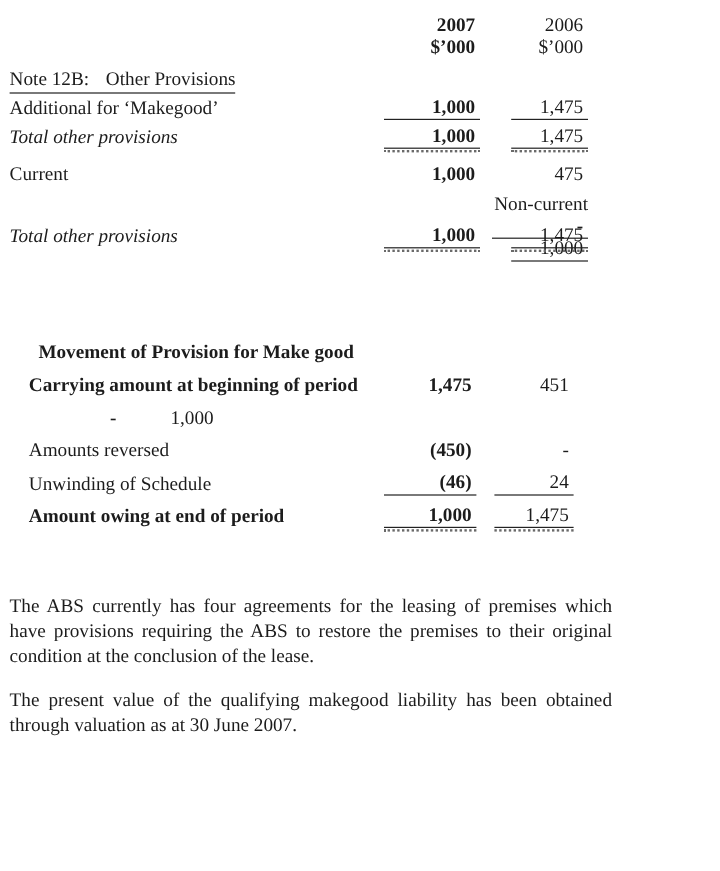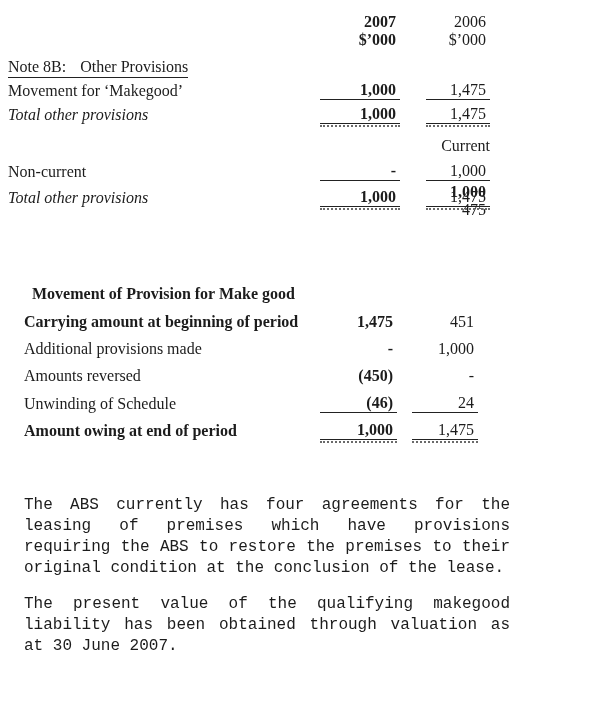--- a/index.html
+++ b/index.html
@@ -11,21 +11,21 @@
   }
   .page { position: relative; width: 600px; height: 726px; background: #fff; }
 
   
   .r { display: flex; align-items: flex-end; height: 18px; line-height: 18px; }
   .lbl { flex: 1; white-space: nowrap; }
   .num { text-align: right; padding-right: 4px; }
 
   
   .t1 .r { padding-left: 8px; padding-right: 110px; }
-  .t1 .c1 { width: 80px; margin-top: 28px; }
+  .t1 .c1 { width: 80px; }
   .t1 .sp { width: 26px; }
   .t1 .c2 { width: 64px; }
 
   
   .t2 .r { padding-left: 24px; padding-right: 122px; }
   .t2 .c1 { width: 77px; }
   .t2 .sp { width: 15px; }
   .t2 .c2 { width: 66px; }
 
   .b  { font-weight: bold; }
@@ -43,35 +43,35 @@
     border-top: 2px dotted #6a6a6a;
   }
 
   
   .hdr1 { margin-top: 13px; }
   .noterow { margin-top: 9px; padding-left: 8px; height: 19px; }
   .note-ul { display: inline-flex; border-bottom: 1px solid #222; padding-bottom: 1px; white-space: nowrap; }
   .notegap { display: inline-block; width: 14px; }
   .row-prov  { margin-top: 4px; }
   .row-tot1  { margin-top: 3px; }
-  .row-cur   { margin-top: 11px; flex-direction: column; }
-  .row-ncur  { margin-top: 7px; }
+  .row-cur   { margin-top: 11px; }
+  .row-ncur  { margin-top: 7px; flex-direction: column; }
   .row-tot2  { margin-top: 5px; }
 
   .t2-title { margin-top: 76px; padding-left: 32px; height: 18px; line-height: 18px; font-weight: bold; }
   .row-m1 { margin-top: 10px; }
   .row-m2 { margin-top: 9px; }
   .row-m3 { margin-top: 9px; }
   .row-m4 { margin-top: 9px; padding-bottom: 3px; height: 22px; }
   .row-m5 { margin-top: 5px; padding-bottom: 3px; height: 22px; }
 
   
   .para {
-    padding-left: 24px; padding-right: 90px;
-    text-align: justify; line-height: 21px; white-space: pre-wrap; font-family: Liberation Mono, monospace;
+    padding-left: 8px; padding-right: 90px;
+    text-align: justify; line-height: 21px; white-space: pre-wrap;
   }
   .p1 { margin-top: 52px; }
   .p2 { margin-top: 17px; }
   .p3 { margin-top: 15px; }
 </style>
 </head>
 <body>
 
 <div class="page">
 
@@ -86,28 +86,28 @@
 
     <div class="r">
       <div class="lbl"></div>
       <div class="num c1 b">$’000</div>
       <div class="sp"></div>
       <div class="num c2">$’000</div>
     </div>
 
     <div class="noterow">
       <span class="note-ul">
-        <span>Note 8B:</span>
+        <span>Note 12B:</span>
         <span class="notegap"></span>
         <span>Other Provisions</span>
       </span>
     </div>
 
     <div class="r ru row-prov">
-      <div class="lbl">Movement for ‘Makegood’</div>
+      <div class="lbl">Additional for ‘Makegood’</div>
       <div class="num c1 b">1,000</div>
       <div class="sp"></div>
       <div class="num c2">1,475</div>
     </div>
 
     <div class="r rd row-tot1">
       <div class="lbl bi">Total other provisions</div>
       <div class="num c1 b">1,000</div>
       <div class="sp"></div>
       <div class="num c2">1,475</div>
@@ -140,21 +140,20 @@
     <div class="t2-title">Movement of Provision for Make good</div>
 
     <div class="r row-m1">
       <div class="lbl b">Carrying amount at beginning of period</div>
       <div class="num c1 b">1,475</div>
       <div class="sp"></div>
       <div class="num c2">451</div>
     </div>
 
     <div class="r row-m2">
-      <div class="lbl">Additional provisions made</div>
       <div class="num c1 b">-</div>
       <div class="sp"></div>
       <div class="num c2">1,000</div>
     </div>
 
     <div class="r row-m3">
       <div class="lbl">Amounts reversed</div>
       <div class="num c1 b">(450)</div>
       <div class="sp"></div>
       <div class="num c2">-</div>

